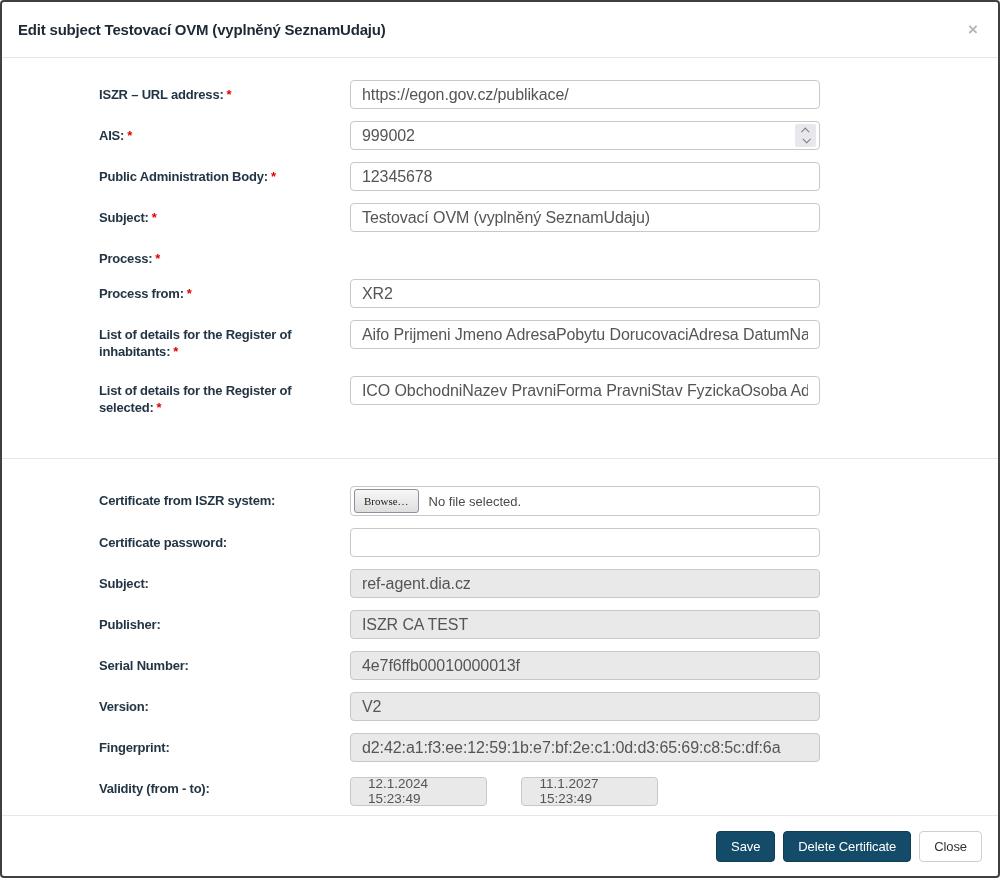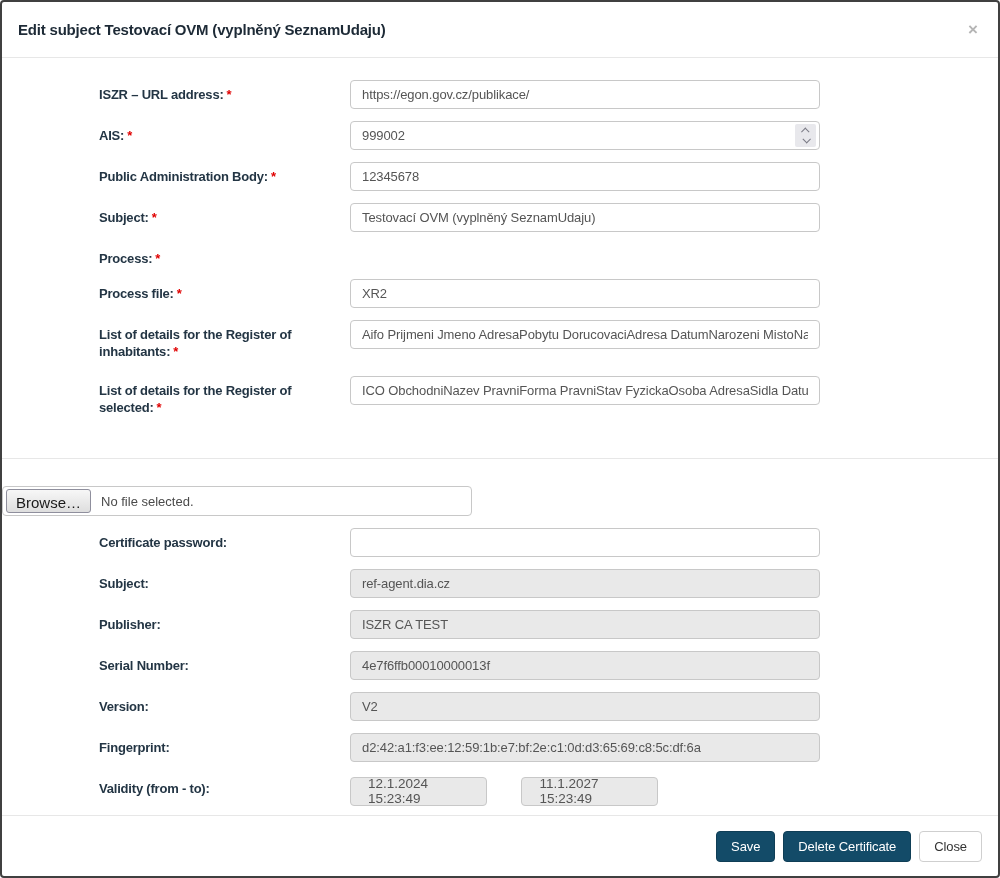--- a/index.html
+++ b/index.html
@@ -39,38 +39,38 @@
   .row{display:flex;margin:0 0 12px 0;}
   .row.tall{margin-bottom:16px;}
   .label-col{
     width:251px;margin-left:97px;padding-top:6px;flex:0 0 251px;
     font-size:13px;font-weight:bold;color:var(--label);letter-spacing:-0.2px;line-height:17px;
   }
   .req{color:var(--required);margin-left:3px;}
   .input-col{width:470px;flex:0 0 470px;position:relative;}
   .text-input{
     width:470px;height:29px;border:1px solid var(--input-border);border-radius:4px;
-    padding:0 11px;font-family:"Liberation Sans",sans-serif;font-size:13px;
+    padding:0 11px;font-family:"Liberation Sans",sans-serif;font-size:16px;
     color:var(--input-text);background:#fff;outline:none;letter-spacing:-0.1px;
   }
   .text-input.readonly{background:var(--readonly-bg);}
   .spinner{
     position:absolute;right:4px;top:3px;width:21px;height:23px;background:#e8e8ec;
     border-radius:2px;display:flex;flex-direction:column;align-items:center;
     justify-content:center;gap:3px;cursor:pointer;
   }
   .chev{width:6px;height:6px;border-left:1.5px solid #7a7a85;border-top:1.5px solid #7a7a85;}
   .chev.up{transform:rotate(45deg) translateY(1px);}
   .chev.down{transform:rotate(225deg) translateY(1px);}
   .file-box{
     width:470px;height:30px;border:1px solid var(--input-border);border-radius:4px;
     display:flex;align-items:center;padding:0 3px;background:#fff;
   }
   .browse-btn{
-    height:24px;padding:4px 9px;font-family:Liberation Sans, sans-serif;font-size:15px;
+    height:24px;padding:4px 9px;font-family:Liberation Serif, serif;font-size:11px;
     color:#1a1a1a;background:linear-gradient(#f7f7f7,#dedede);
     border:1px solid #8f8f9d;border-radius:3px;cursor:pointer;
   }
   .file-status{font-size:13px;color:#4a4a4a;margin-left:10px;}
   .validity-box{
     height:29px;border:1px solid var(--input-border);border-radius:4px;
     background:var(--readonly-bg);color:var(--input-text);font-size:13.5px;
     display:inline-flex;align-items:center;padding:0 17px;width:137px;
   }
   .validity-box + .validity-box{margin-left:30px;}
@@ -129,21 +129,21 @@
         <div class="input-col">
           <input class="text-input" value="Testovací OVM (vyplněný SeznamUdaju)" style="">
         </div>
       </div>
 
       <div class="row">
         <div class="label-col"><span>Process:</span><span class="req">*</span></div>
       </div>
 
       <div class="row">
-        <div class="label-col"><span>Process file:</span><span class="req">*</span></div>
+        <div class="label-col"><span>Process from:</span><span class="req">*</span></div>
         <div class="input-col">
           <input class="text-input" value="XR2" style="">
         </div>
       </div>
 
       <div class="row tall">
         <div class="label-col"><span>List of details for the Register of inhabitants:</span><span class="req">*</span></div>
         <div class="input-col">
           <input class="text-input" value="Aifo Prijmeni Jmeno AdresaPobytu DorucovaciAdresa DatumNarozeni MistoNarozeni" style="">
         </div>
@@ -156,20 +156,21 @@
         </div>
       </div>
 
     </div>
 
     <div class="divider"></div>
 
     <div class="section-2">
 
       <div class="row">
+        <div class="label-col"><span>Certificate from ISZR system:</span></div>
         <div class="input-col">
           <div class="file-box">
             <button class="browse-btn">Browse…</button>
             <span class="file-status">No file selected.</span>
           </div>
         </div>
       </div>
 
       <div class="row">
         <div class="label-col"><span>Certificate password:</span></div>

